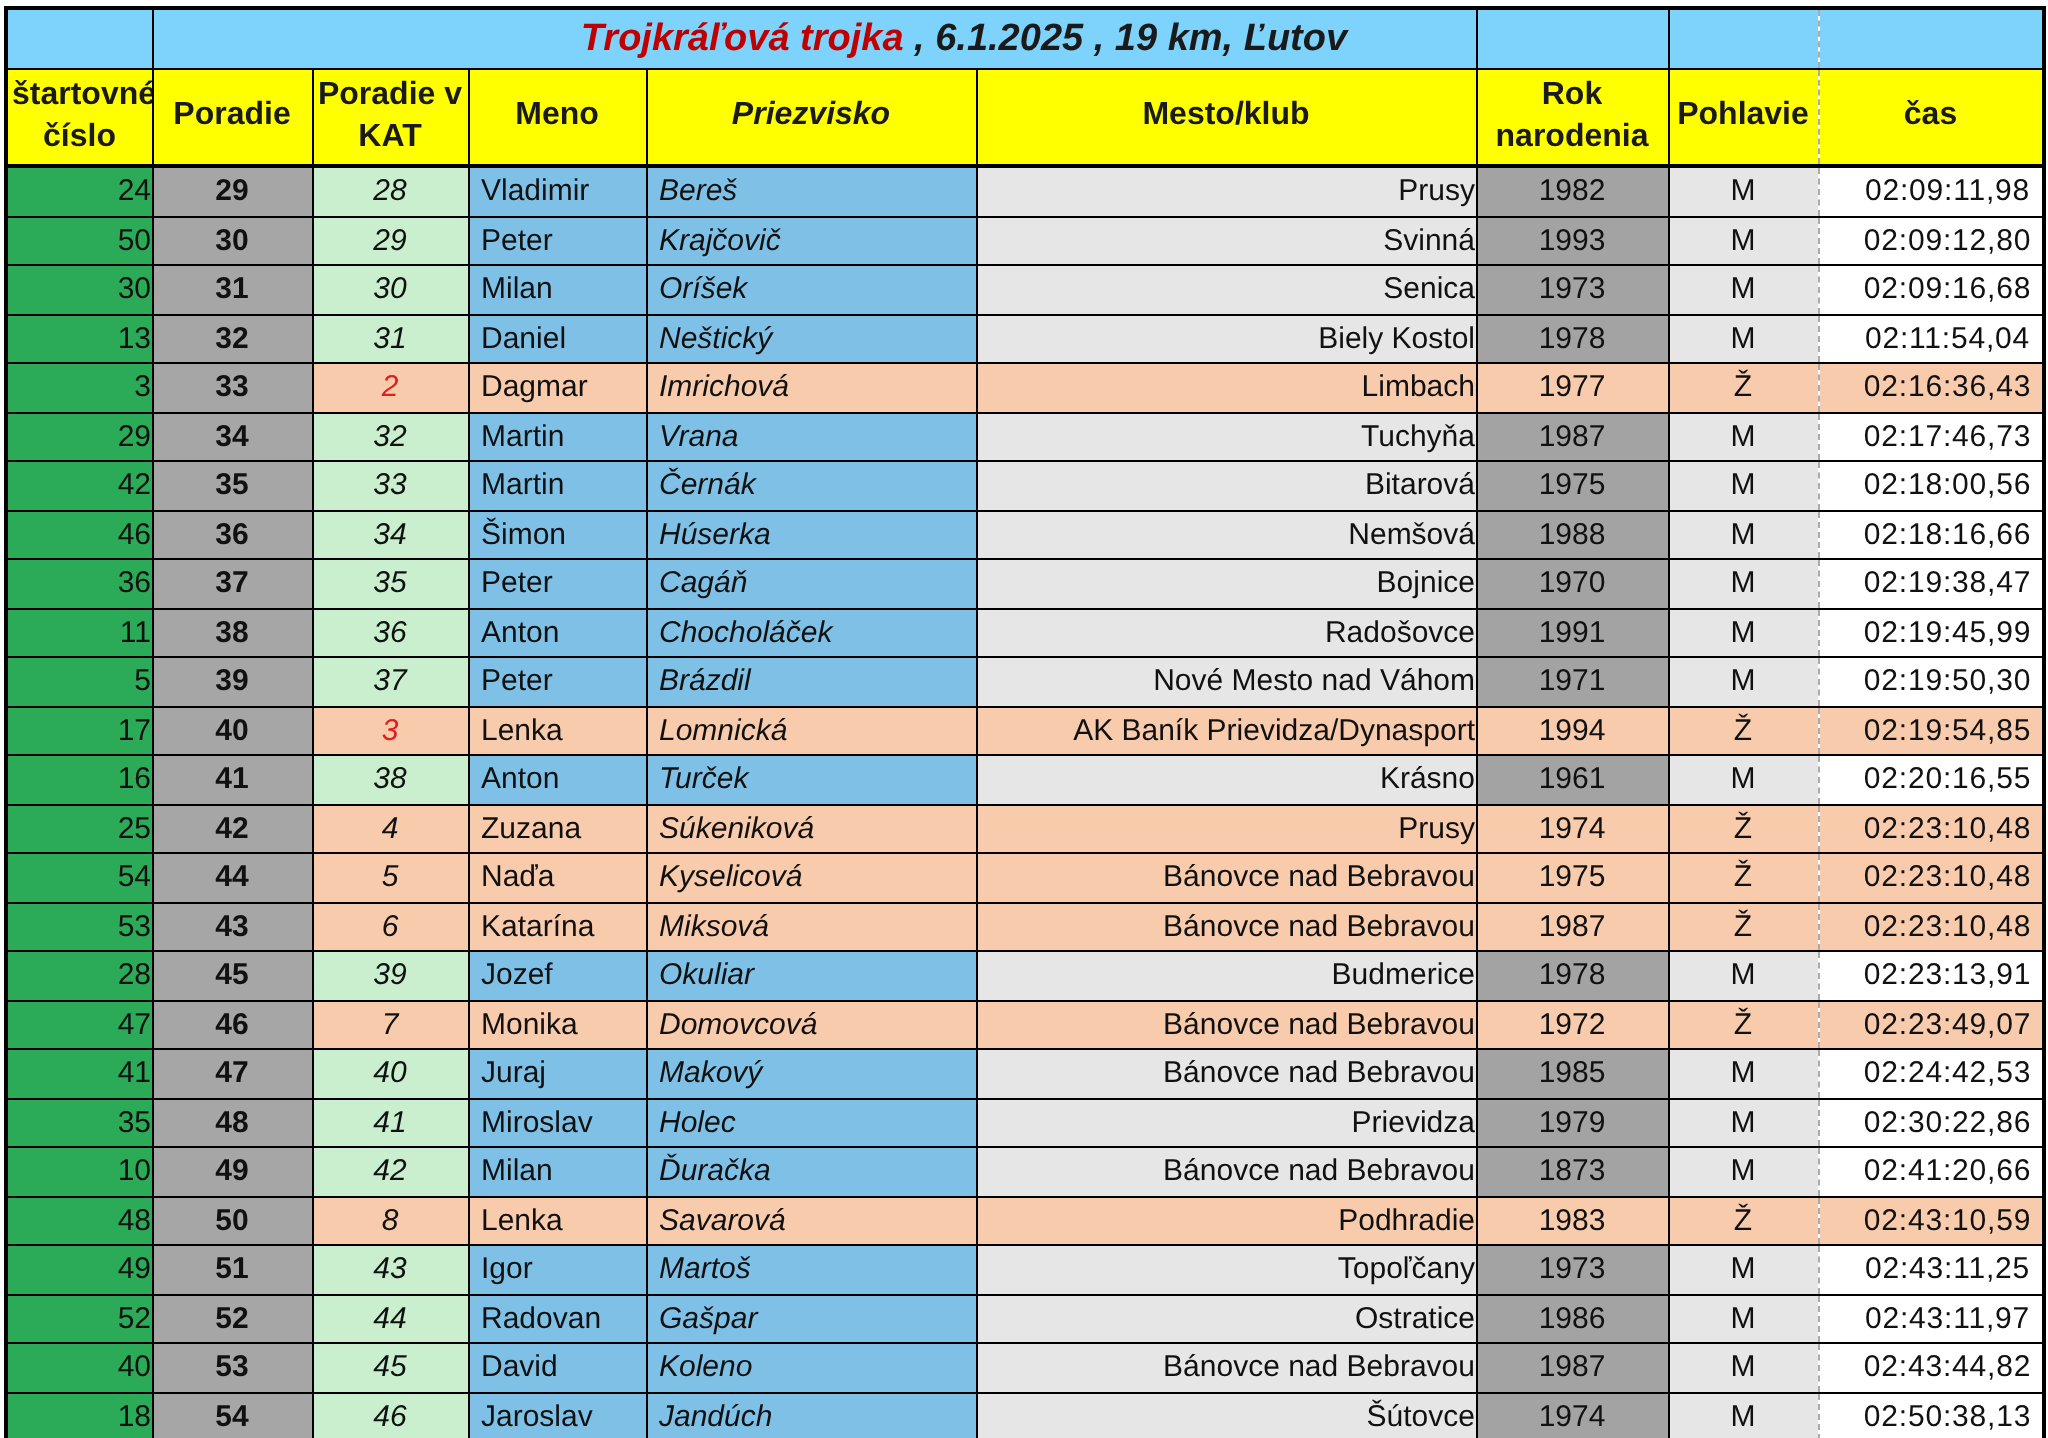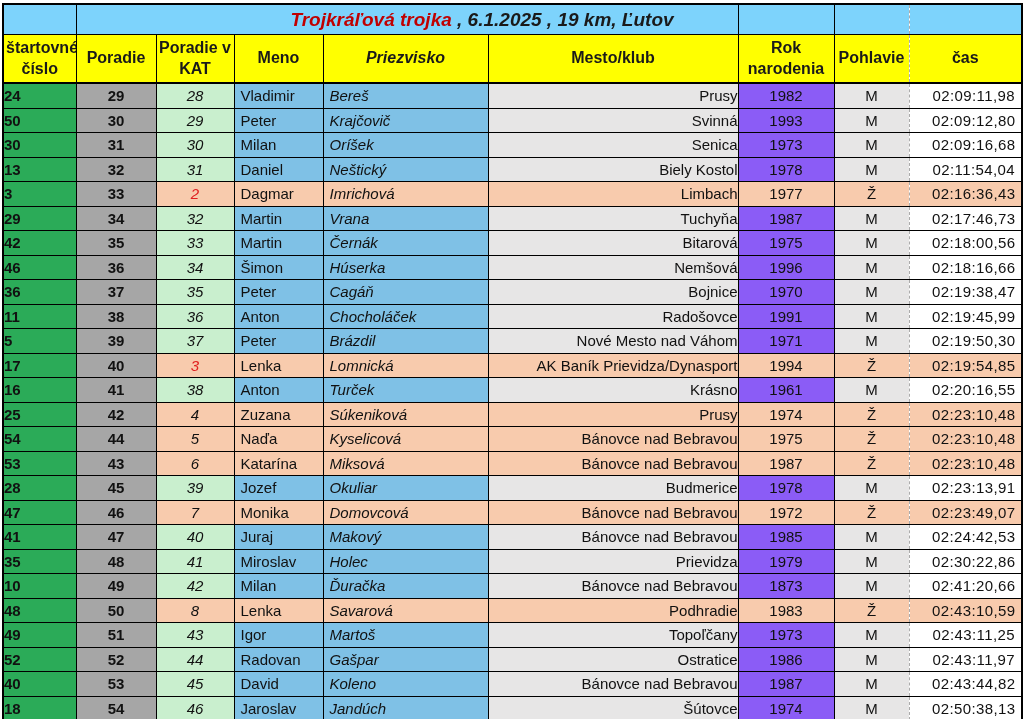--- a/index.html
+++ b/index.html
@@ -41,28 +41,28 @@
     font-weight:bold;
     color:#1a1a1a;
     white-space:normal;
     line-height:1.3;
     border-bottom:2px solid #000;
     padding:0 2px;
   }
   th.it{font-style:italic;}
   
   tr.data td{height:23.5px;font-size:15px;color:#111;}
-  .c-start   {background:#2BAB58;font-weight:bold;text-align:left;}
+  .c-start   {background:#2BAB58;font-weight:normal;text-align:right;}
   .c-poradie {background:#A6A6A6;font-weight:bold;text-align:center;}
   .c-kat     {background:#C9EFCE;font-style:italic;text-align:center;}
   .c-kat.red {color:#E02020;}
   .c-meno    {background:#7FC1E6;text-align:left;padding-left:6px;color:#222;}
   .c-priezvisko{background:#7FC1E6;text-align:left;padding-left:6px;font-weight:normal;font-style:italic;}
   .c-klub    {background:#E7E6E6;text-align:right;padding-left:21px;color:#222;}
-  .c-rok     {background:#8b5cf6;text-align:center;}
+  .c-rok     {background:#a3a3a3;text-align:center;}
   .c-pohlavie{background:#E7E6E6;text-align:center;}
   .c-cas     {background:#FFFFFF;text-align:center;letter-spacing:.4px;}
   tr.female .c-kat,
   tr.female .c-meno,
   tr.female .c-priezvisko,
   tr.female .c-klub,
   tr.female .c-rok,
   tr.female .c-pohlavie,
   tr.female .c-cas{background:#F8CBAD;}
   
@@ -183,21 +183,21 @@
           <td class="c-pohlavie dashR">M</td>
           <td class="c-cas dashL">02:18:00,56</td>
         </tr>
         <tr class="data">
           <td class="c-start">46</td>
           <td class="c-poradie">36</td>
           <td class="c-kat">34</td>
           <td class="c-meno">Šimon</td>
           <td class="c-priezvisko">Húserka</td>
           <td class="c-klub">Nemšová</td>
-          <td class="c-rok">1996</td>
+          <td class="c-rok">1988</td>
           <td class="c-pohlavie dashR">M</td>
           <td class="c-cas dashL">02:18:16,66</td>
         </tr>
         <tr class="data">
           <td class="c-start">36</td>
           <td class="c-poradie">37</td>
           <td class="c-kat">35</td>
           <td class="c-meno">Peter</td>
           <td class="c-priezvisko">Cagáň</td>
           <td class="c-klub">Bojnice</td>

